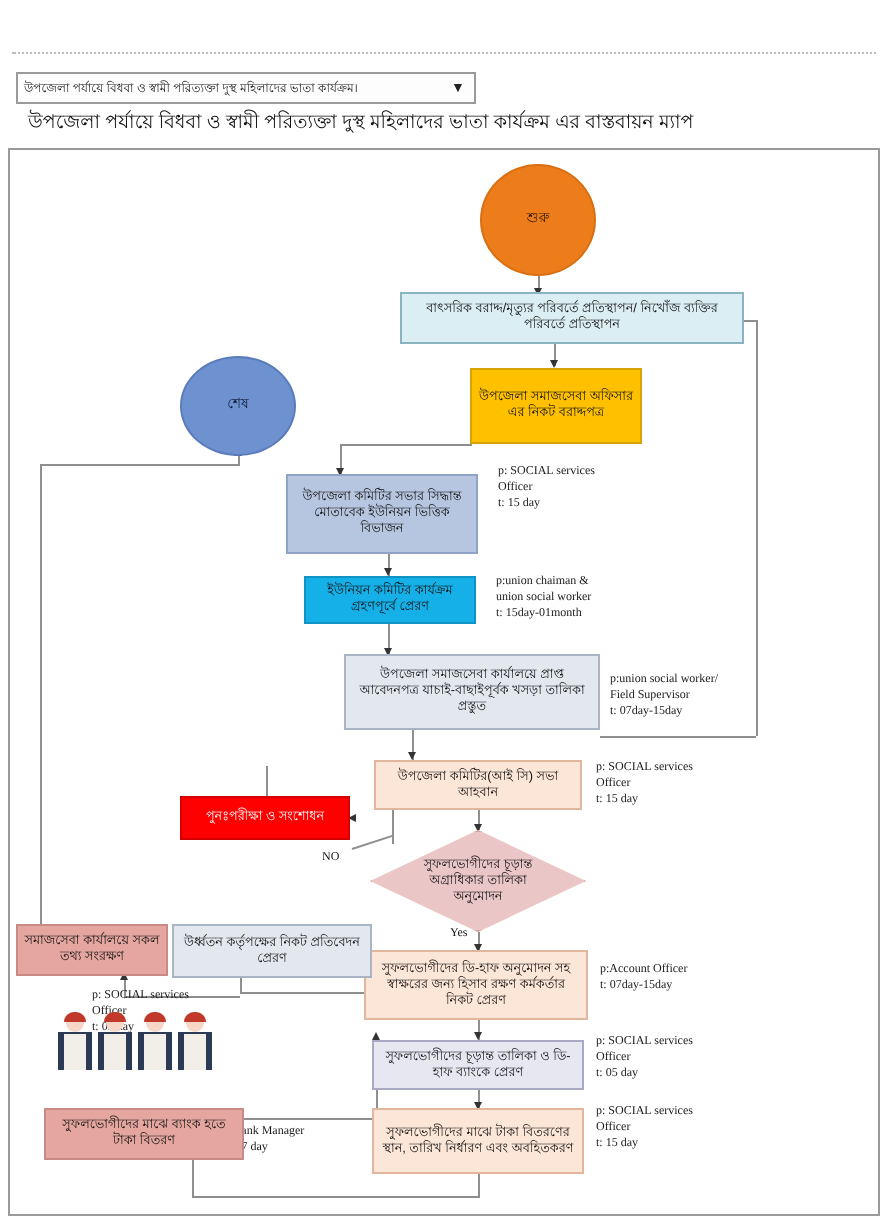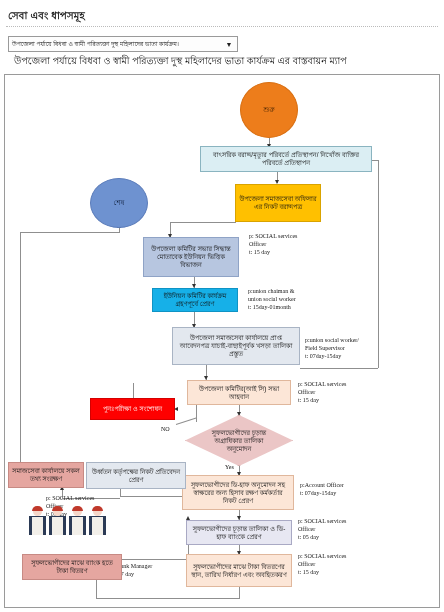--- a/index.html
+++ b/index.html
@@ -125,21 +125,20 @@
   .p-shawl {
     position:absolute; left:4px; top:10px; width:11px; height:18px;
     background:#f2efe9;
   }
 </style>
 </head>
 <body>
 
 <div id="page">
 
-  <div class="page-title">সেবা এবং  ধাপসমূহ</div>
   <div class="title-rule"></div>
 
   <div class="select-wrap">
     <div class="select-text">উপজেলা পর্যায়ে বিধবা ও স্বামী পরিত্যক্তা দুস্থ মহিলাদের ভাতা কার্যক্রম।</div>
     <div class="select-arrow">▼</div>
   </div>
 
   <div class="map-heading">উপজেলা পর্যায়ে বিধবা ও স্বামী পরিত্যক্তা দুস্থ মহিলাদের  ভাতা কার্যক্রম এর  বাস্তবায়ন ম্যাপ</div>
 
   <div class="outer-frame"></div>

